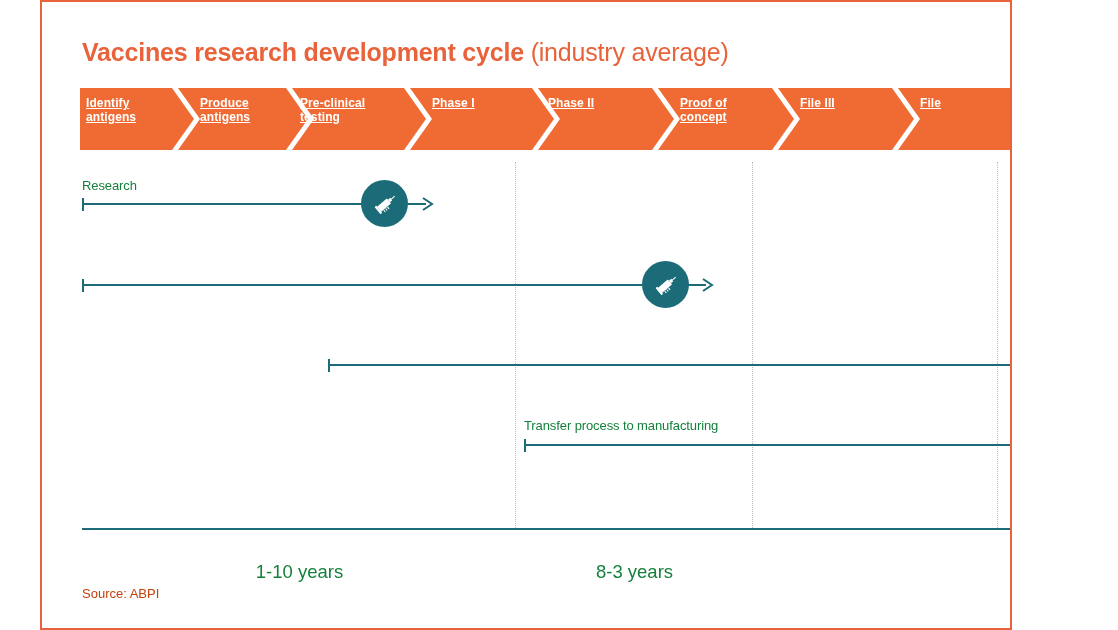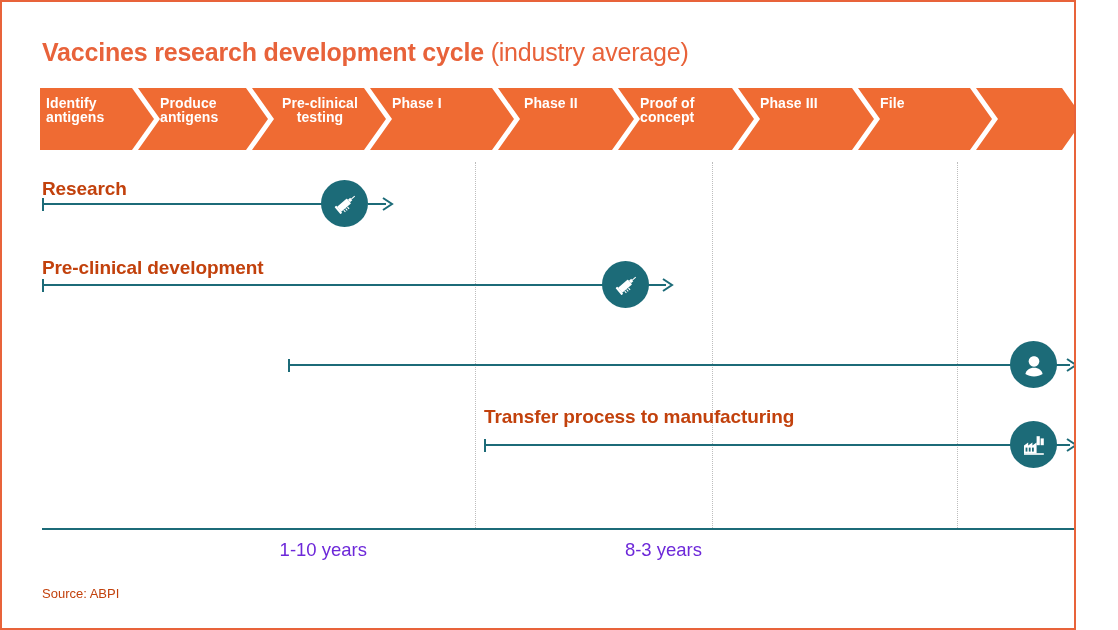--- a/index.html
+++ b/index.html
@@ -7,26 +7,27 @@
     padding: 0;
     background: #ffffff;
   }
   body {
     font-family: "Liberation Sans", sans-serif;
     -webkit-font-smoothing: antialiased;
   }
 
   .card {
     position: relative;
-    width: 1076px;
+    width: 972px;
     height: 630px;
     box-sizing: border-box;
     border: 2px solid #e8633a;
     background: #ffffff;
     overflow: hidden;
+    margin-left: 40px;
   }
 
   
   .title {
     position: absolute;
     left: 40px;
     top: 36px;
     font-size: 25px;
     font-weight: bold;
     color: #e8623a;
@@ -42,40 +43,41 @@
     position: absolute;
     left: 38px;
     top: 86px;
     width: 1044px;
     height: 62px;
   }
   .chev-label {
     position: absolute;
     top: 9px;
     color: #ffffff;
-    font-size: 14px;
+    font-size: 12px;
     font-weight: bold;
     line-height: 13.5px;
     letter-spacing: 0.1px;
+    text-decoration: underline;
   }
 
   .gridline {
     position: absolute;
     top: 160px;
     width: 1px;
     height: 368px;
     border-left: 1px dotted #bdbdbd;
   }
 
   
   .row-label {
     position: absolute;
-    color: #c2410c;
-    font-size: 19px;
-    font-weight: bold;
+    color: #15803d;
+    font-size: 13px;
+    font-weight: normal;
     white-space: nowrap;
     letter-spacing: -0.1px;
   }
   .track-line {
     position: absolute;
     height: 2px;
     background: #1c6b78;
   }
   .track-cap {
     position: absolute;
@@ -108,24 +110,24 @@
   .axis-line {
     position: absolute;
     left: 40px;
     top: 526px;
     width: 1035px;
     height: 2px;
     background: #1c6b78;
   }
   .axis-label {
     position: absolute;
-    top: 537px;
-    color: #6d28d9;
+    top: 559px;
+    color: #15803d;
     font-size: 18.5px;
-    text-align: right;
+    text-align: center;
     white-space: nowrap;
   }
 
   .source {
     position: absolute;
     left: 40px;
     top: 584px;
     color: #c2410c;
     font-size: 13px;
   }
@@ -150,25 +152,25 @@
         <path d="M458,0 H572 L594,31 L572,62 H458 L480,31 Z"></path>
         <path d="M578,0 H692 L714,31 L692,62 H578 L600,31 Z"></path>
         <path d="M698,0 H812 L834,31 L812,62 H698 L720,31 Z"></path>
         <path d="M818,0 H930 L952,31 L930,62 H818 L840,31 Z"></path>
         <path d="M936,0 H1022 L1044,31 L1022,62 H936 L958,31 Z"></path>
       </g>
     </svg>
 
     <div class="chev-label" style="left:6px;">Identify<br>antigens</div>
     <div class="chev-label" style="left:120px;">Produce<br>antigens</div>
-    <div class="chev-label" style="left:242px;text-align:center;">Pre-clinical<br>testing</div>
+    <div class="chev-label" style="left:220px;">Pre-clinical<br>testing</div>
     <div class="chev-label" style="left:352px;">Phase I</div>
-    <div class="chev-label" style="left:484px;">Phase II</div>
+    <div class="chev-label" style="left:468px;">Phase II</div>
     <div class="chev-label" style="left:600px;">Proof of<br>concept</div>
-    <div class="chev-label" style="left:720px;">Phase III</div>
+    <div class="chev-label" style="left:720px;">File III</div>
     <div class="chev-label" style="left:840px;text-align:center;">File</div>
   </div>
 
   <div class="gridline" style="left:473px;"></div>
   <div class="gridline" style="left:710px;"></div>
   <div class="gridline" style="left:955px;"></div>
 
   <div class="row-label" style="left:40px; top:176px;">Research</div>
   <div class="track-cap" style="left:40px; top:196px;"></div>
   <div class="track-line" style="left:40px; top:201px; width:302px;"></div>
@@ -185,21 +187,20 @@
         <rect x="4" y="9.6" width="2.2" height="9.3" rx="0.6"></rect>
         <rect x="19" y="12.6" width="3" height="3.2"></rect>
         <rect x="22" y="13.7" width="4.5" height="1.1"></rect>
         <rect x="8.6" y="17.8" width="1.1" height="2.6"></rect>
         <rect x="11" y="17.8" width="1.1" height="2.6"></rect>
         <rect x="13.4" y="17.8" width="1.1" height="2.6"></rect>
       </g>
     </svg>
   </div>
 
-  <div class="row-label" style="left:40px; top:255px;">Pre-clinical development</div>
   <div class="track-cap" style="left:40px; top:277px;"></div>
   <div class="track-line" style="left:40px; top:282px; width:582px;"></div>
   <div class="track-arrow" style="left:646px; top:275px;">
     <svg width="26" height="16" viewBox="0 0 26 16">
       <path d="M0,8 H18" stroke="#1c6b78" stroke-width="2" fill="none"></path>
       <path d="M15,2 L24,8 L15,14" stroke="#1c6b78" stroke-width="2" fill="none"></path>
     </svg>
   </div>
   <div class="badge" style="left:600px; top:259px;">
     <svg width="28" height="28" viewBox="0 0 28 28">
@@ -225,21 +226,21 @@
   </div>
   <div class="badge" style="left:1008px; top:339px;">
     <svg width="28" height="28" viewBox="0 0 28 28">
       <g fill="#ffffff">
         <path d="M14,5.2 c3.1,0 5.3,2.2 5.3,5.1 c0,3 -2.3,5.4 -5.3,5.4 c-3,0 -5.3,-2.4 -5.3,-5.4 C8.7,7.4 10.9,5.2 14,5.2 Z"></path>
         <path d="M14,16.7 c4.5,0 8,2.6 8.6,6.2 c-2.4,1.6 -5.4,2.5 -8.6,2.5 c-3.2,0 -6.2,-0.9 -8.6,-2.5 C6,19.3 9.5,16.7 14,16.7 Z"></path>
       </g>
     </svg>
   </div>
 
-  <div class="row-label" style="left:482px; top:404px;">Transfer process to manufacturing</div>
+  <div class="row-label" style="left:482px; top:416px;">Transfer process to manufacturing</div>
   <div class="track-cap" style="left:482px; top:437px;"></div>
   <div class="track-line" style="left:482px; top:442px; width:548px;"></div>
   <div class="track-arrow" style="left:1054px; top:435px;">
     <svg width="26" height="16" viewBox="0 0 26 16">
       <path d="M0,8 H14" stroke="#1c6b78" stroke-width="2" fill="none"></path>
       <path d="M11,2 L20,8 L11,14" stroke="#1c6b78" stroke-width="2" fill="none"></path>
     </svg>
   </div>
   <div class="badge" style="left:1008px; top:419px;">
     <svg width="28" height="26" viewBox="0 0 28 26">

